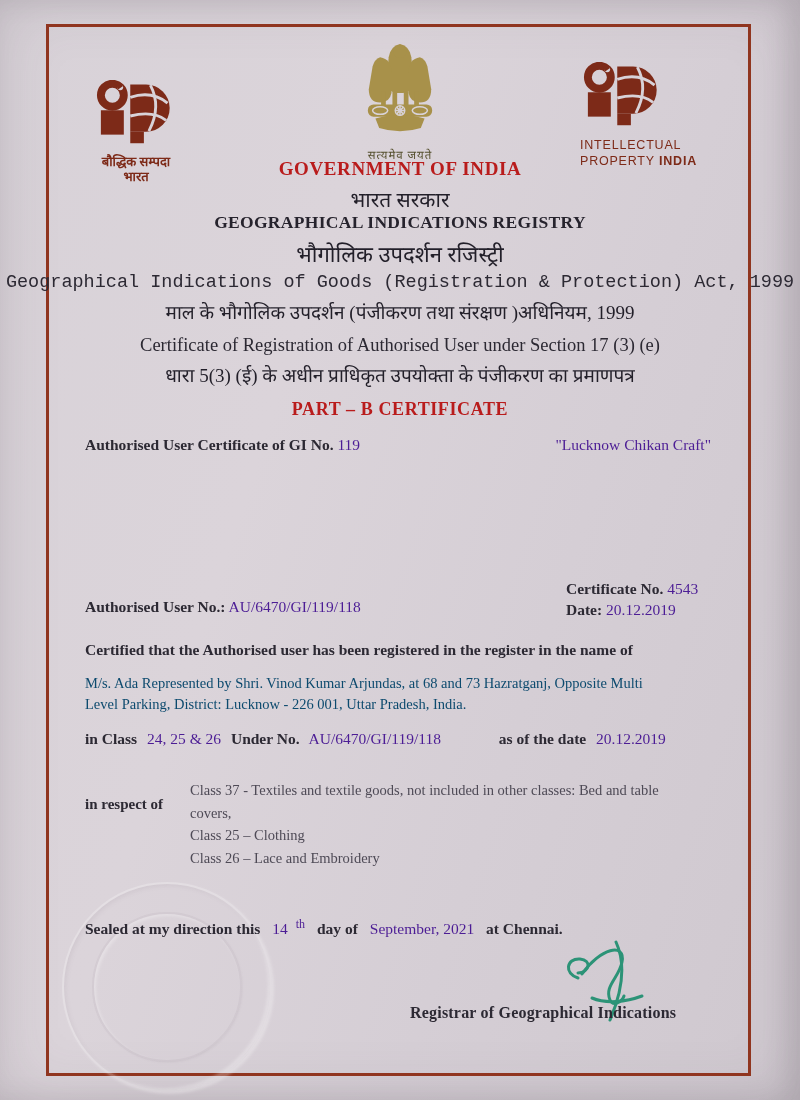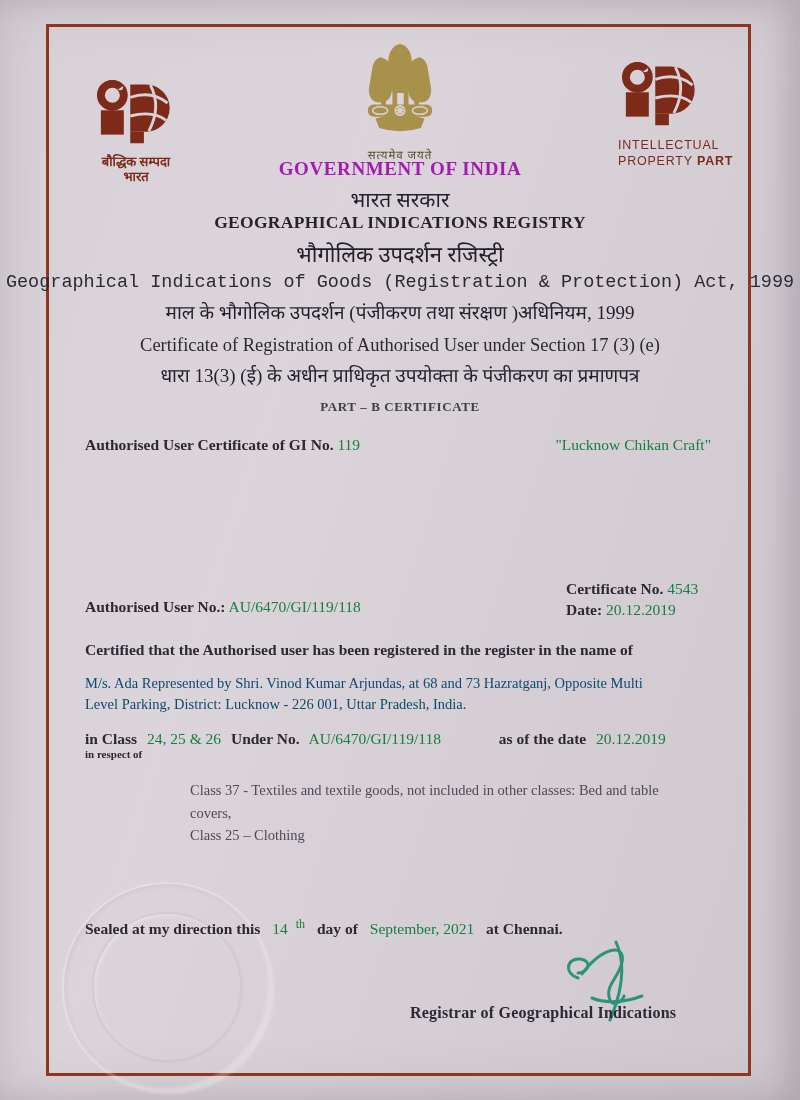--- a/index.html
+++ b/index.html
@@ -9,42 +9,42 @@
     font-family:"Liberation Serif","DejaVu Serif",serif;
     color:#2c2933;
   }
   .vignette{position:absolute;inset:0;pointer-events:none;
     box-shadow:inset 0 0 60px rgba(90,80,90,.18), inset -14px 0 24px rgba(90,80,90,.15);}
   .frame{position:absolute;left:46px;top:24px;width:699px;height:1046px;
     border:3px solid #90351f;}
   .abs{position:absolute;}
   .ctr{left:0;width:800px;text-align:center;}
   .b{font-weight:bold;}
-  .val{color:#15803d;font-weight:normal;}
+  .val{color:#4c1d95;font-weight:normal;}
   .hi{color:#221f29;}
   .maroon{color:#7d2a18;}
 
-  .gov-en{top:158px;font-size:19px;letter-spacing:.6px;color:#a21caf;}
+  .gov-en{top:158px;font-size:19px;letter-spacing:.6px;color:#b91c1c;}
   .gov-hi{top:185px;font-size:21px;}
   .reg-en{top:212px;font-size:17.5px;letter-spacing:.3px;color:#26232d;}
   .reg-hi{top:238px;font-size:22px;}
   .act-en{top:272px;font-size:18.5px;font-family:Liberation Mono, monospace;}
   .act-hi{top:299px;font-size:19px;}
   .cert-en{top:335px;font-size:18.5px;}
   .cert-hi{top:362px;font-size:19px;}
-  .part-b{top:399px;font-size:13px;letter-spacing:.6px;color:#404040;}
+  .part-b{top:399px;font-size:18px;letter-spacing:.6px;color:#b91c1c;}
 
   .gi-row{left:85px;top:436px;width:626px;display:flex;justify-content:space-between;font-size:15.5px;}
   .cert-block{left:566px;top:578px;font-size:15.5px;line-height:21px;}
   .user-no{left:85px;top:598px;font-size:15.5px;}
   .certified{left:85px;top:641px;font-size:15.5px;}
   .address{left:85px;top:673px;width:625px;font-size:14.5px;line-height:21px;color:#0c4a6e;}
   .class-row{left:85px;top:730px;font-size:15.5px;}
   .class-row span{margin-right:6px;}
-  .respect{left:85px;top:748px;font-size:11px;}
+  .respect{left:85px;top:796px;font-size:15px;}
   .respect-lines{left:190px;top:779px;width:520px;font-size:14.5px;line-height:22.5px;color:#4e4a56;}
   .sealed{left:85px;top:917px;font-size:15.5px;}
   .sealed span{margin-right:8px;}
   .registrar{left:410px;top:1004px;font-size:16px;letter-spacing:.2px;}
   sup{font-size:12px;}
 
   .logo-text{font-size:13px;font-weight:bold;line-height:15px;text-align:center;margin-top:2px;}
   .iplogo-right-text{font-family:"Liberation Sans",sans-serif;font-size:12.5px;letter-spacing:.8px;line-height:16px;margin-top:3px;}
   .seal{left:62px;top:882px;width:206px;height:206px;border-radius:50%;
     border:2px solid rgba(255,255,255,.45);
@@ -100,53 +100,53 @@
     <g fill="none" stroke="#d8d2d8" stroke-width="1.6">
       <circle cx="48" cy="72.5" r="5"></circle>
       <path d="M48 67.5 v10 M43 72.5 h10 M44.6 69 l6.8 7 M51.4 69 l-6.8 7"></path>
       <ellipse cx="27" cy="72.5" rx="8" ry="4"></ellipse>
       <ellipse cx="69" cy="72.5" rx="8" ry="4"></ellipse>
     </g>
   </svg>
   <div class="emblem-caption">सत्यमेव जयते</div>
 </div>
 
-<div class="abs" style="left:618px;top:62px;width:160px;">
+<div class="abs" style="left:580px;top:62px;width:160px;">
   <svg width="86" height="72" viewBox="0 0 120 100" style="display:block;">
     <g fill="#7d2a18">
       <circle cx="27" cy="21" r="16" fill="none" stroke="#7d2a18" stroke-width="11"></circle>
       <circle cx="38" cy="10" r="4" fill="#d8d2d8"></circle>
       <path d="M30 4 q8 -4 12 4 l-7 5 z"></path>
       <rect x="11" y="42" width="32" height="34"></rect>
       <path d="M52 6 h22 a33 33 0 0 1 0 66 h-22 z"></path>
       <rect x="52" y="72" width="19" height="16"></rect>
     </g>
     <g fill="none" stroke="#d8d2d8" stroke-width="4">
       <path d="M52 24 q30 -10 52 8"></path>
       <path d="M52 50 q32 -8 50 6"></path>
       <path d="M80 7 q16 30 -2 64"></path>
     </g>
   </svg>
   <div class="iplogo-right-text maroon">
     <div>INTELLECTUAL</div>
     <div>
       <span>PROPERTY</span>
-      <span class="b">PART</span>
+      <span class="b">INDIA</span>
     </div>
   </div>
 </div>
 
 <div class="abs ctr gov-en b">GOVERNMENT OF INDIA</div>
 <div class="abs ctr gov-hi hi">भारत सरकार</div>
 <div class="abs ctr reg-en b">GEOGRAPHICAL INDICATIONS REGISTRY</div>
 <div class="abs ctr reg-hi hi">भौगोलिक उपदर्शन रजिस्ट्री</div>
 <div class="abs ctr act-en">Geographical Indications of Goods (Registration &amp; Protection) Act, 1999</div>
 <div class="abs ctr act-hi hi">माल के भौगोलिक उपदर्शन (पंजीकरण तथा संरक्षण )अधिनियम, 1999</div>
 <div class="abs ctr cert-en">Certificate of Registration of Authorised User under Section 17 (3) (e)</div>
-<div class="abs ctr cert-hi hi">धारा 13(3) (ई) के अधीन प्राधिकृत उपयोक्ता के पंजीकरण का प्रमाणपत्र</div>
+<div class="abs ctr cert-hi hi">धारा 5(3) (ई) के अधीन प्राधिकृत उपयोक्ता के पंजीकरण का प्रमाणपत्र</div>
 <div class="abs ctr part-b b">PART – B CERTIFICATE</div>
 
 <div class="abs gi-row">
   <div>
     <span class="b">Authorised User Certificate of GI No.</span>
     <span class="val">119</span>
   </div>
   <div class="val">"Lucknow Chikan Craft"</div>
 </div>
 
@@ -180,20 +180,21 @@
   <span class="val" style="margin-right:54px;">AU/6470/GI/119/118</span>
   <span class="b">as of the date</span>
   <span class="val">20.12.2019</span>
 </div>
 
 <div class="abs respect b">in respect of</div>
 <div class="abs respect-lines">
   <div>Class 37 - Textiles and textile goods, not included in other classes: Bed and table</div>
   <div>covers,</div>
   <div>Class 25 – Clothing</div>
+  <div>Class 26 – Lace and Embroidery</div>
 </div>
 
 <div class="abs seal">
   <div class="seal-inner"></div>
 </div>
 
 <div class="abs sealed">
   <span class="b">Sealed at my direction this</span>
   <span class="val"><span>14</span><sup>th</sup></span>
   <span class="b">day of</span>

